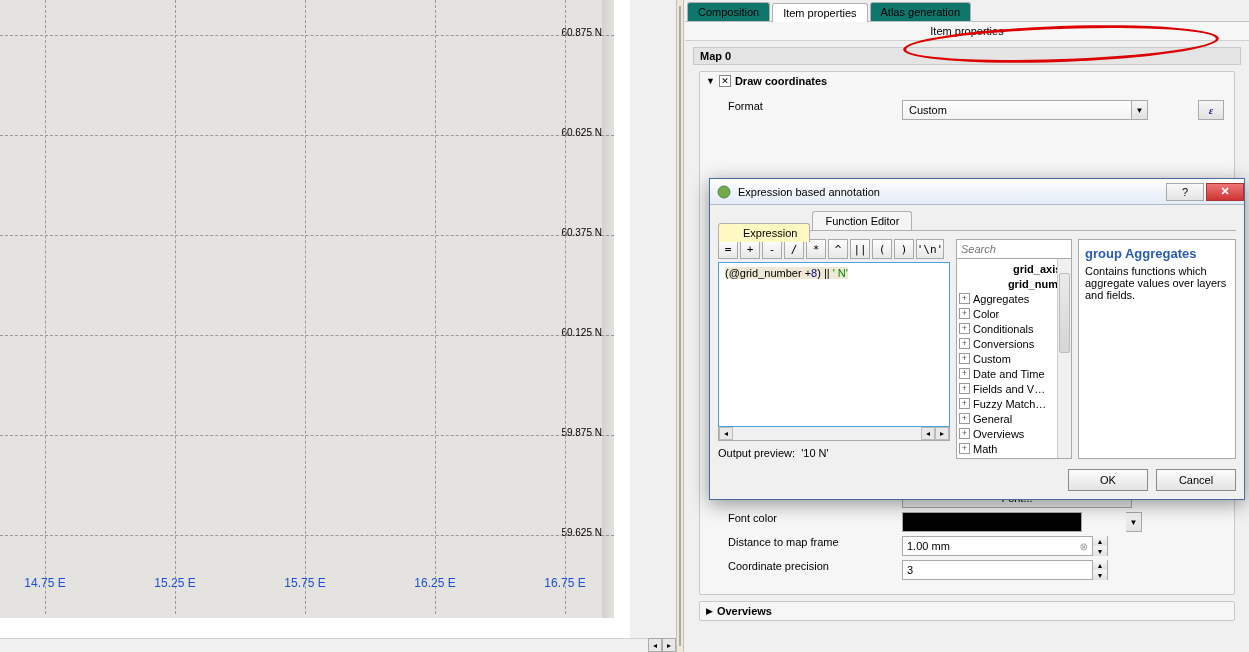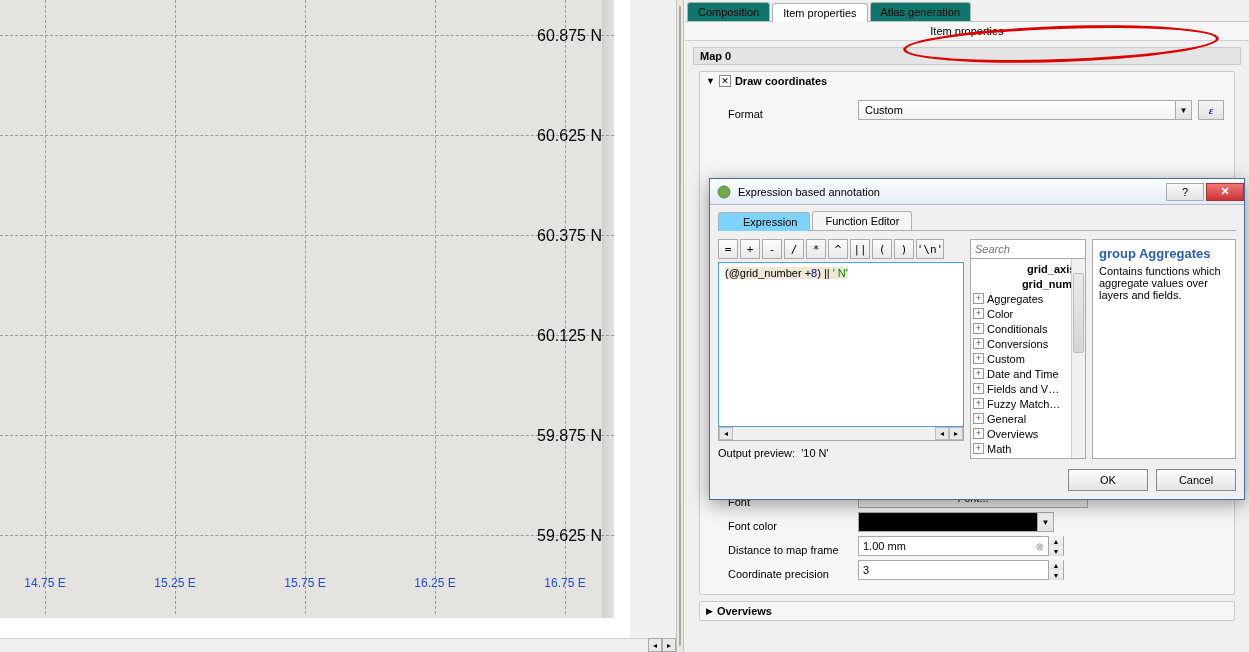--- a/index.html
+++ b/index.html
@@ -4,21 +4,21 @@
 <style>
 * { box-sizing: border-box; font-family: "Segoe UI", Tahoma, sans-serif; font-size: 11px; }
 body { margin: 0; background: #f0f0f0; width: 1249px; height: 652px; overflow: hidden; position: relative; }
 
 
 .map-area { position: absolute; left: 0; top: 0; width: 630px; height: 652px; background: #fff; }
 .map-inner { position: absolute; left: 0; top: 0; width: 614px; height: 618px; background: #e5e3e0; overflow: hidden; }
 .map-shadow { position: absolute; right: 0; top: 0; width: 12px; height: 100%; background: linear-gradient(to right, rgba(0,0,0,0.08), rgba(0,0,0,0)); pointer-events:none; }
 .grid-line-h { position: absolute; left: 0; width: 100%; border-top: 1px dashed #999; }
 .grid-line-v { position: absolute; top: 0; height: 614px; border-left: 1px dashed #999; }
-.coord-label-n { position: absolute; right: 12px; color: #000; font-size: 16px; text-align: right; }
+.coord-label-n { position: absolute; right: 12px; color: #000; font-size: 10px; text-align: right; }
 .coord-label-e { position: absolute; bottom: 28px; color: #1d4ed8; font-size: 12px; transform: translateX(-50%); }
 .scroll-strip { position: absolute; left:0; bottom: 0; width: 676px; height: 14px; background: #f0f0f0; border-top:1px solid #d0d0d0; }
 .scroll-arrows { position:absolute; bottom:0; right:0; display:flex; }
 .scroll-btn { width:14px; height:14px; background:#e8e8e8; border:1px solid #aaa; font-size:8px; display:flex;align-items:center;justify-content:center; }
 
 .vsep { position:absolute; left:676px; top:0; width:8px; height:652px; background:#ece9d8; border-left:1px solid #c0c0c0; border-right:1px solid #c0c0c0; }
 .vsep-inner { position:absolute; top:6px; bottom:6px; left:2px; right:2px; border-left:1px solid #aaa; border-right:1px solid #aaa; }
 
 .right-pane { position:absolute; left:685px; top:0; right:0; height:652px; background:#f0f0f0; }
 
@@ -28,21 +28,21 @@
 
 .subhead { text-align:center; padding:3px 0; border-bottom:1px solid #d0d0d0; background:#f6f6f6; }
 .section-title { background:#e4e4e4; border:1px solid #c9c9c9; padding:2px 6px; font-weight:bold; margin:6px 8px 2px 8px; }
 
 .collapsible { margin:6px 14px; border:1px solid #c9c9c9; border-radius:2px; background:#f6f6f6; }
 .collapsible-head { display:flex; align-items:center; gap:4px; padding:3px 6px; cursor:pointer; }
 .collapsible-head .tri { font-size:9px; }
 .collapsible-head .chk { width:12px; height:12px; border:1px solid #888; display:inline-flex; align-items:center; justify-content:center; font-size:9px; background:#fff; }
 .collapsible-body { padding:6px 10px 10px 28px; }
 
-.row { display:flex; align-items:flex-end; margin:4px 0; }
+.row { display:flex; align-items:flex-start; margin:4px 0;gap:44px; }
 .row .lbl { width:130px; }
 .combo { flex:1; display:flex; }
 .combo-field { flex:1; height:20px; border:1px solid #a9a9a9; background:linear-gradient(#fff,#f2f2f2); padding:2px 6px; display:flex; align-items:center; }
 .combo-btn { width:16px; height:20px; border:1px solid #a9a9a9; border-left:none; background:linear-gradient(#f6f6f6,#e2e2e2); display:flex;align-items:center;justify-content:center; font-size:8px; }
 .expr-btn { width:26px; height:20px; margin-left:6px; border:1px solid #a9a9a9; background:linear-gradient(#f6f6f6,#e2e2e2); display:flex;align-items:center;justify-content:center; color:#2a1a8f; font-weight:bold; font-style:italic; font-family:serif; cursor:pointer; }
 
 .red-ellipse { position:absolute; border:3px solid #d00; border-radius:50%; pointer-events:none; transform:rotate(-2deg); }
 
 .font-btn { flex:1; max-width:230px; height:20px; border:1px solid #a9a9a9; background:linear-gradient(#fff,#eaeaea); text-align:center; line-height:18px; cursor:pointer; }
 .color-btn { width:180px; height:20px; border:1px solid #a9a9a9; background:#000; position:relative; }
@@ -56,21 +56,21 @@
 
 .dialog { position:absolute; left:709px; top:178px; width:536px; background:#f0f0f0; border:1px solid #4a6b9e; box-shadow:0 4px 18px rgba(0,0,0,0.4); z-index:50; }
 .dlg-title { height:26px; background:linear-gradient(#fdfdfd,#e3ecf7); display:flex; align-items:center; padding:0 0 0 6px; border-bottom:1px solid #b0b9c8; }
 .dlg-title .icon { width:16px; height:16px; margin-right:6px; }
 .dlg-title .txt { flex:1; }
 .dlg-title .wbtn { width:38px; height:18px; border:1px solid #a9a9a9; margin-left:2px; display:flex;align-items:center;justify-content:center; background:linear-gradient(#f9f9f9,#e4e4e4); font-size:11px; cursor:pointer; }
 .dlg-title .wbtn.close { background:linear-gradient(#e77,#c33); color:#fff; font-weight:bold; border-color:#a33; }
 .dlg-body { padding:6px 8px 8px 8px; }
 .dlg-tabs { display:flex; border-bottom:1px solid #b0b0b0; }
 .dlg-tab { padding:3px 12px; border:1px solid #b0b0b0; border-bottom:none; border-radius:3px 3px 0 0; margin-right:2px; cursor:pointer; background:#f5f5f5; }
-.dlg-tab.active { background:#7dd3fc; position:relative; top:1px;padding-left:24px; }
+.dlg-tab.active { background:#fef9c3; position:relative; top:12px;padding-left:24px; }
 
 .expr-row { display:flex; gap:6px; margin-top:8px; }
 .expr-left { flex:1; display:flex; flex-direction:column; }
 .opbar { display:flex; gap:2px; margin-bottom:3px; }
 .opbar .op { width:20px; height:20px; border:1px solid #a9a9a9; background:linear-gradient(#fdfdfd,#e8e8e8); display:flex;align-items:center;justify-content:center; font-family:Consolas,monospace; cursor:pointer; }
 .expr-edit { flex:1; border:1px solid #4aa0d8; background:#fff; padding:4px 6px; font-family:Consolas,monospace; min-height:140px; position:relative; }
 .expr-edit .hl { background:#eee8d5; }
 .expr-edit .num { color:#00a; }
 .expr-edit .str { color:#080; }
 .expr-scrl { height:14px; border:1px solid #a9a9a9; border-top:none; background:#f0f0f0; display:flex; justify-content:space-between; }
@@ -81,21 +81,21 @@
 .search-box input { width:100%; border:none; padding:3px 4px; color:#888; font-style:italic; outline:none; }
 .tree { flex:1; overflow:hidden; background:#fff; font-size:11px; position:relative; }
 .tree-content { padding:2px 0; }
 .tree-item { display:flex; align-items:center; padding:0 2px; height:15px; white-space:nowrap; }
 .tree-exp { width:11px; height:11px; border:1px solid #9a9a9a; font-size:9px; line-height:9px; text-align:center; margin-right:3px; color:#555; background:#fff; }
 .tree-exp.blank { border:none; background:transparent; }
 .tree-item.bold { font-weight:bold;gap:40px; }
 .tree-vsbar { position:absolute; right:0; top:0; bottom:0; width:14px; background:#f0f0f0; border-left:1px solid #ccc; }
 .tree-vsbar .thumb { position:absolute; top:14px; left:1px; right:1px; height:80px; background:linear-gradient(#eaeaea,#d5d5d5); border:1px solid #bcbcbc; border-radius:2px; }
 
-.help-col { width:144px; border:1px solid #a9a9a9; background:#fff; padding:6px; }
+.help-col { width:158px; border:1px solid #a9a9a9; background:#fff; padding:6px; }
 .help-col h4 { margin:0 0 4px 0; color:#2a5db0; font-size:13px; font-weight:bold; }
 
 .preview { margin-top:6px; }
 
 .dlg-btns { display:flex; justify-content:flex-end; gap:8px; margin-top:10px; }
 .dlg-btns button { width:80px; height:22px; border:1px solid #8a8a8a; background:linear-gradient(#fdfdfd,#e3e3e3); cursor:pointer; }
 
 </style>
 </head>
 <body>

